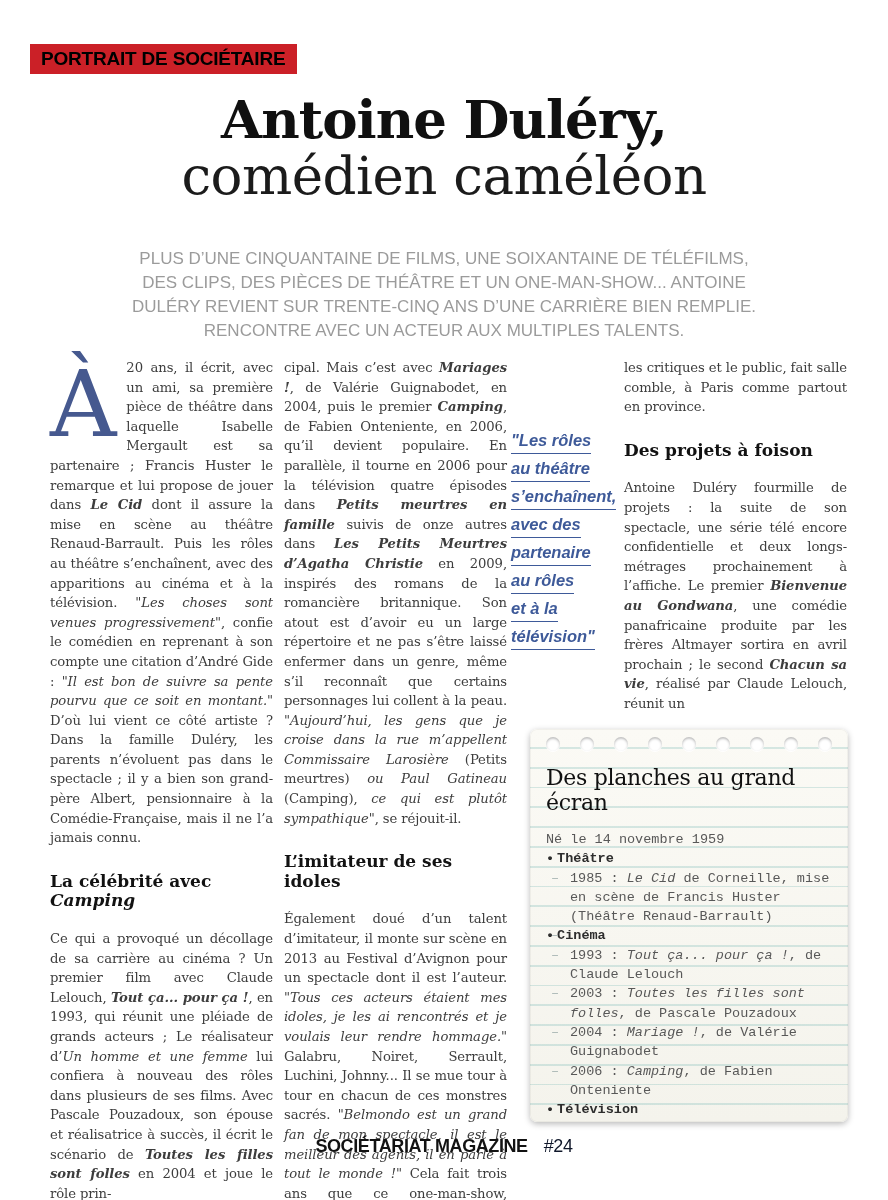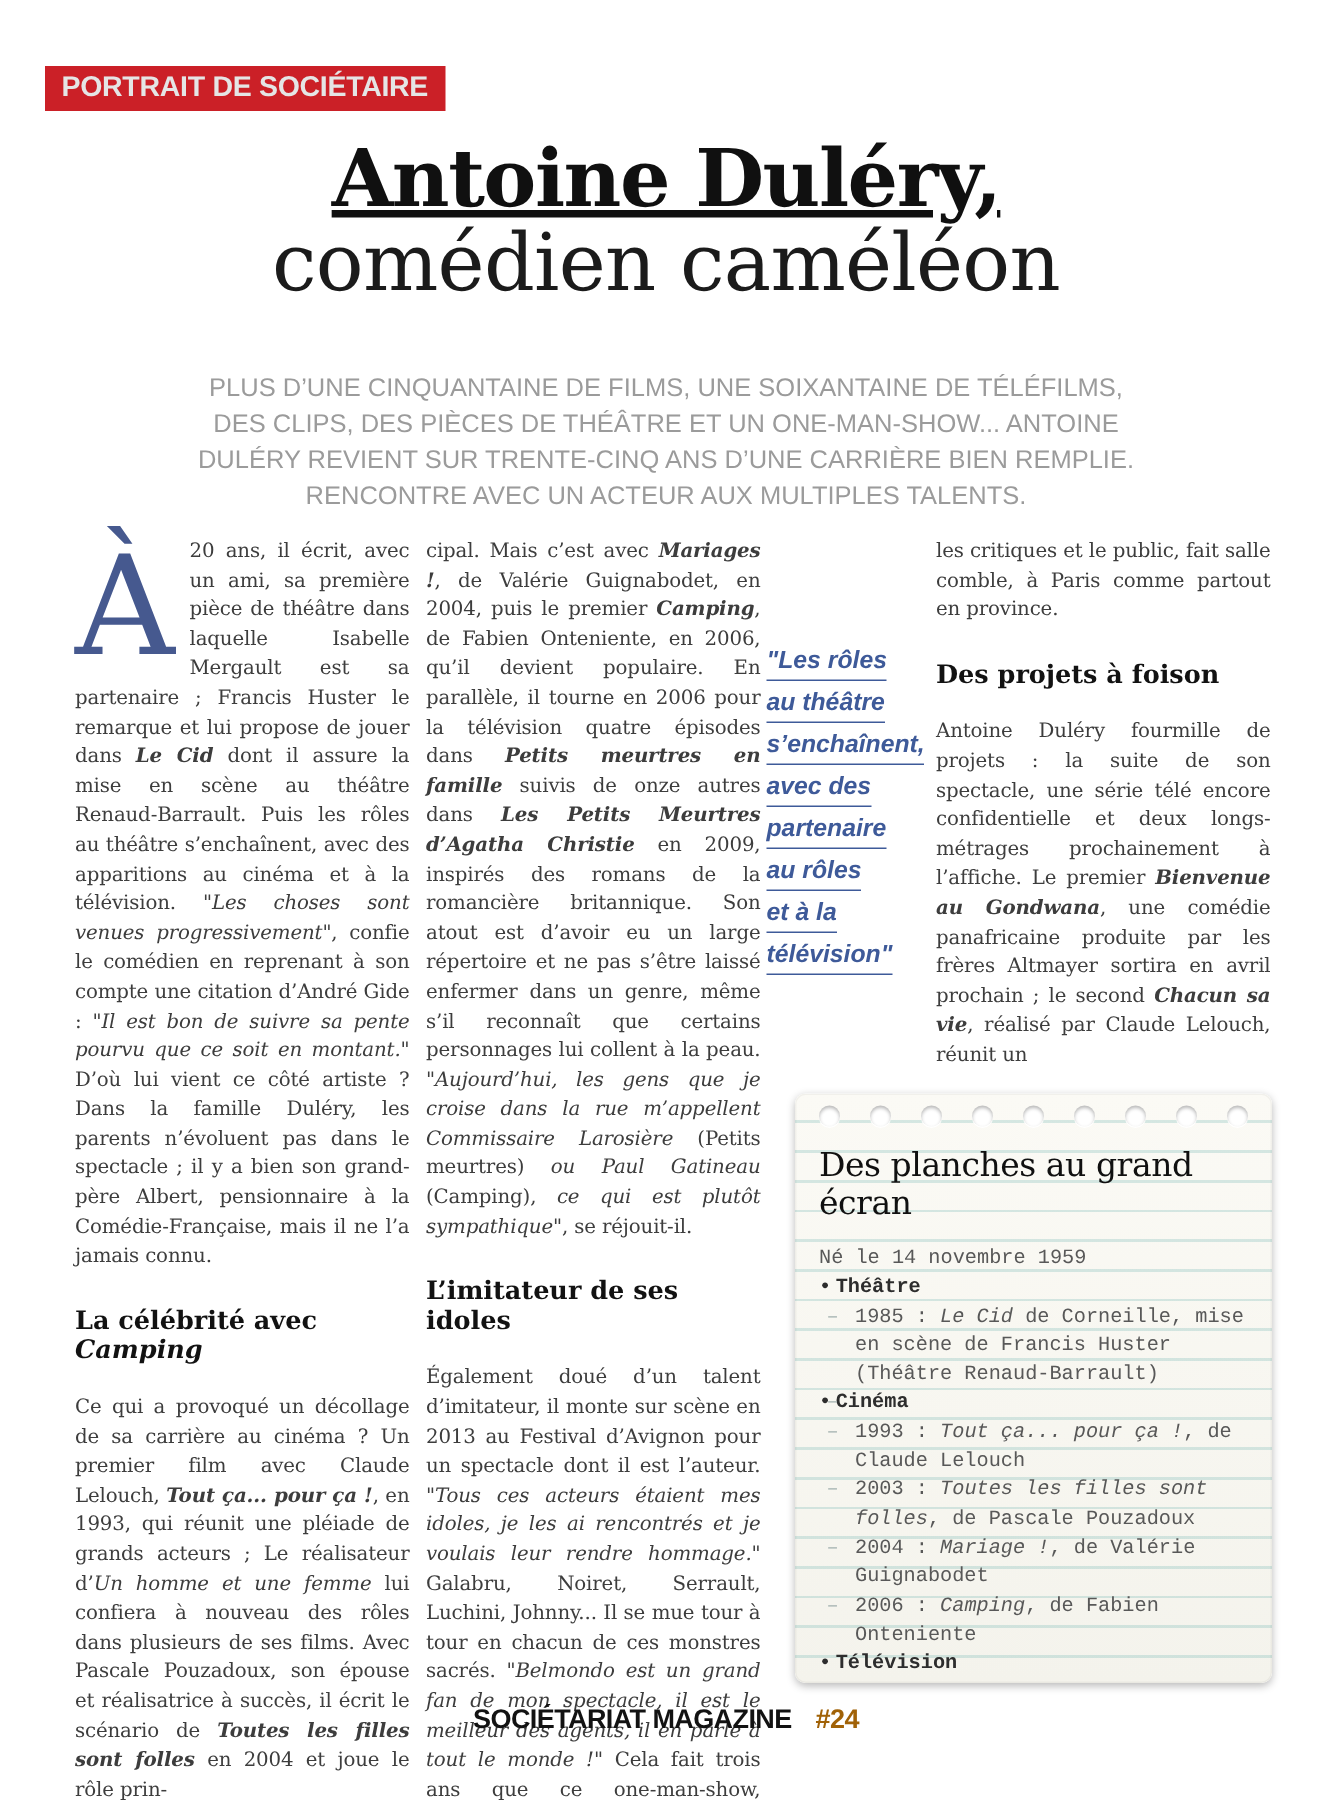--- a/index.html
+++ b/index.html
@@ -13,29 +13,29 @@
   html,body{margin:0;padding:0;}
   body{
     width:888px;height:1200px;position:relative;background:#ffffff;
     font-family:"DejaVu Serif", serif; overflow:hidden;
   }
   .page{position:absolute;inset:0;background:#fff;}
 
   
   .kicker{
     position:absolute;left:30px;top:44px;
-    background:var(--accent-red);color:#e5e5e5;
+    background:var(--accent-red);color:#000000;
     font-family:"Liberation Sans", sans-serif;font-weight:bold;
     font-size:19px;letter-spacing:-0.2px;
     padding:4px 12px 4px 11px;white-space:nowrap;
   }
 
   
   .headline{position:absolute;top:92px;left:0;width:888px;text-align:center;color:#101010;}
-  .headline .l1{font-weight:700;font-size:53px;line-height:1.04;letter-spacing:-1px;display:block;text-decoration:underline;}
+  .headline .l1{font-weight:700;font-size:53px;line-height:1.04;letter-spacing:-1px;display:block;}
   .headline .l2{font-weight:400;font-size:53px;line-height:1.1;letter-spacing:-0.5px;display:block;color:#1b1b1b;}
 
   
   .standfirst{
     position:absolute;top:247px;left:124px;width:640px;text-align:center;
     font-family:"Liberation Sans", sans-serif;
     font-size:17px;line-height:1.42;color:var(--standfirst-gray);
   }
 
   
@@ -102,21 +102,21 @@
   .nb-bullet{color:#2d2d2d;margin-right:3px;}
   .nb-entry{position:relative;padding-left:24px;}
   .nb-dash{position:absolute;left:5px;top:0;color:#a9b6b4;}
 
   
   .footer{
     position:absolute;top:1136px;left:0;width:888px;text-align:center;
     font-family:"Liberation Sans", sans-serif;font-weight:bold;
     font-size:18px;letter-spacing:-0.4px;color:#121212;white-space:nowrap;
   }
-  .footer .issue{color:#a16207;margin-left:16px;font-weight:bold;}
+  .footer .issue{color:#0f172a;margin-left:16px;font-weight:normal;}
 </style>
 </head>
 <body>
 
 <div class="page">
 
   <div class="kicker">PORTRAIT DE SOCIÉTAIRE</div>
 
   <div class="headline">
     <span class="l1">Antoine Duléry,</span>

